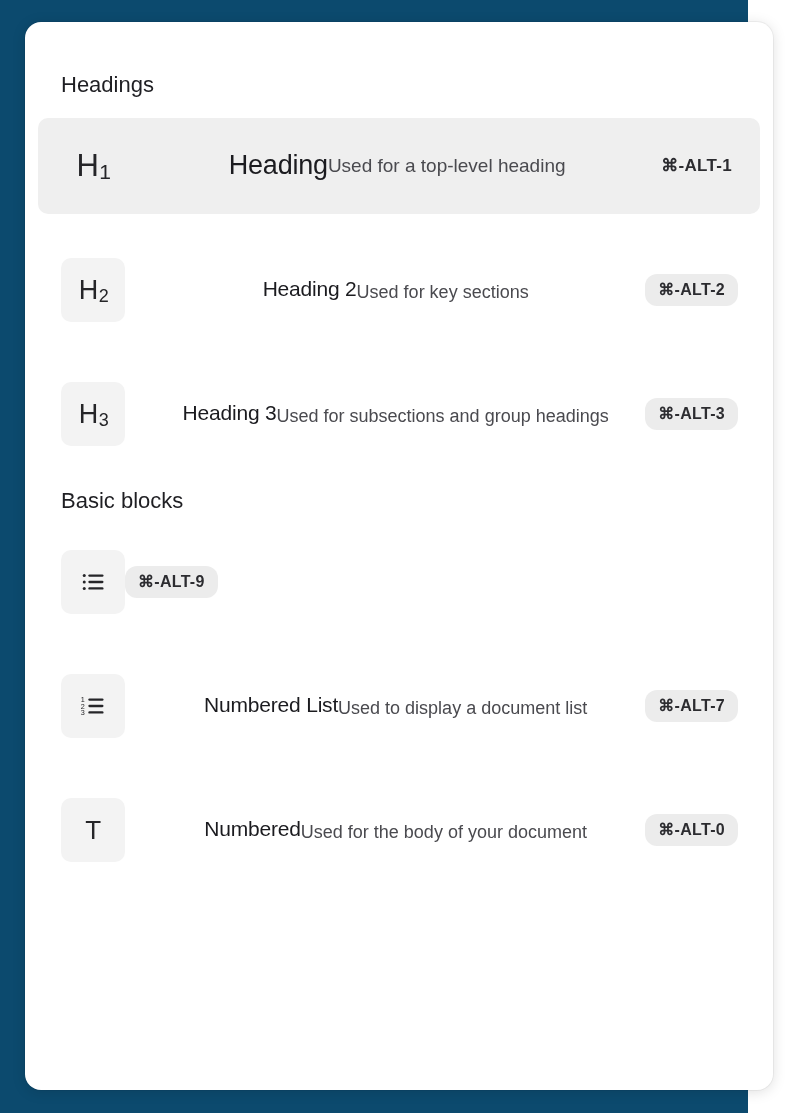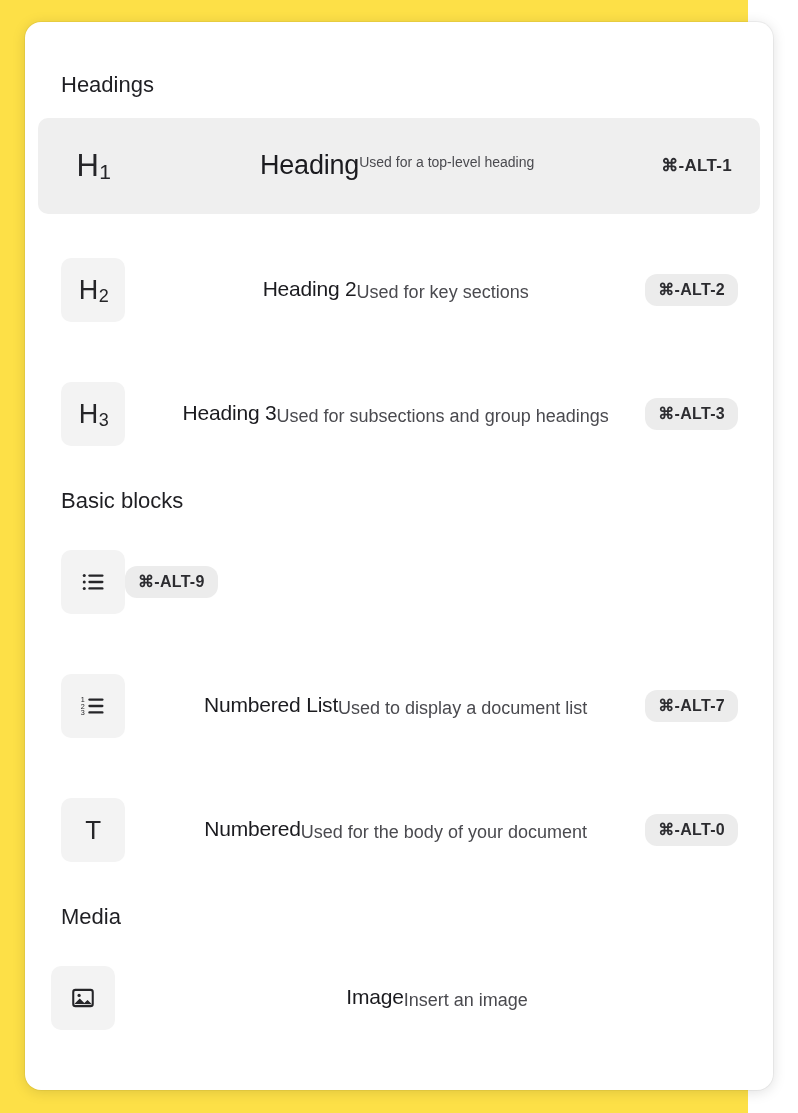--- a/index.html
+++ b/index.html
@@ -8,21 +8,21 @@
     padding: 0;
     width: 798px;
     height: 1113px;
     background: #ffffff;
     font-family: "Liberation Sans", sans-serif;
   }
   #root {
     width: 748px;
     height: 1113px;
     position: relative;
-    background: #fde047;
+    background: #0c4a6e;
   }
   .menu-panel {
     position: absolute;
     left: 25px;
     top: 22px;
     width: 748px;
     height: 1068px;
     background: #ffffff;
     border-radius: 16px;
     box-shadow: 0 2px 14px rgba(0,0,0,0.13), 0 0 0 1px rgba(0,0,0,0.045);
@@ -132,21 +132,21 @@
 
       <div class="row selected">
         <div class="row-icon">
           <span class="hico h1big">
               <span>H</span>
               <span class="sub">1</span>
             </span>
         </div>
         <div class="row-text">
           <div class="row-title" style="font-size:27px;">Heading</div>
-          <div class="row-sub" style="font-size:14px;">Used for a top-level heading</div>
+          <div class="row-sub" style="font-size:19px;">Used for a top-level heading</div>
         </div>
         <div class="shortcut" style="font-size:17px;">⌘-ALT-1</div>
       </div>
 
       <div style="height:28px;"></div>
 
       <div class="row">
         <div class="row-icon">
           <span class="hico">
               <span>H</span>
@@ -223,34 +223,15 @@
           <span class="hico" style="font-size:26px;">T</span>
         </div>
         <div class="row-text">
           <div class="row-title">Numbered</div>
           <div class="row-sub">Used for the body of your document</div>
         </div>
         <div class="shortcut">⌘-ALT-0</div>
       </div>
     </div>
 
-    <div class="group">
-      <div style="height:28px;"></div>
-      <div class="section-label">Media</div>
-      <div style="height:22px;"></div>
-
-      <div class="row" style="padding-left:13px;">
-        <div class="row-icon">
-          <svg width="26" height="26" viewBox="0 0 24 24" fill="none" stroke="#252528" stroke-width="1.9">
-            <rect x="3" y="4.5" width="18" height="15" rx="2"></rect>
-            <circle cx="8.4" cy="9.6" r="1.5" fill="#252528" stroke="none"></circle>
-            <path d="M4 17.5l5-5 4.2 4.2 3-2.8 4 3.8" fill="#252528" stroke="none"></path>
-          </svg>
-        </div>
-        <div class="row-text">
-          <div class="row-title">Image</div>
-          <div class="row-sub">Insert an image</div>
-        </div>
-      </div>
-    </div>
 
   </div>
 </div>
 
 </body></html>

